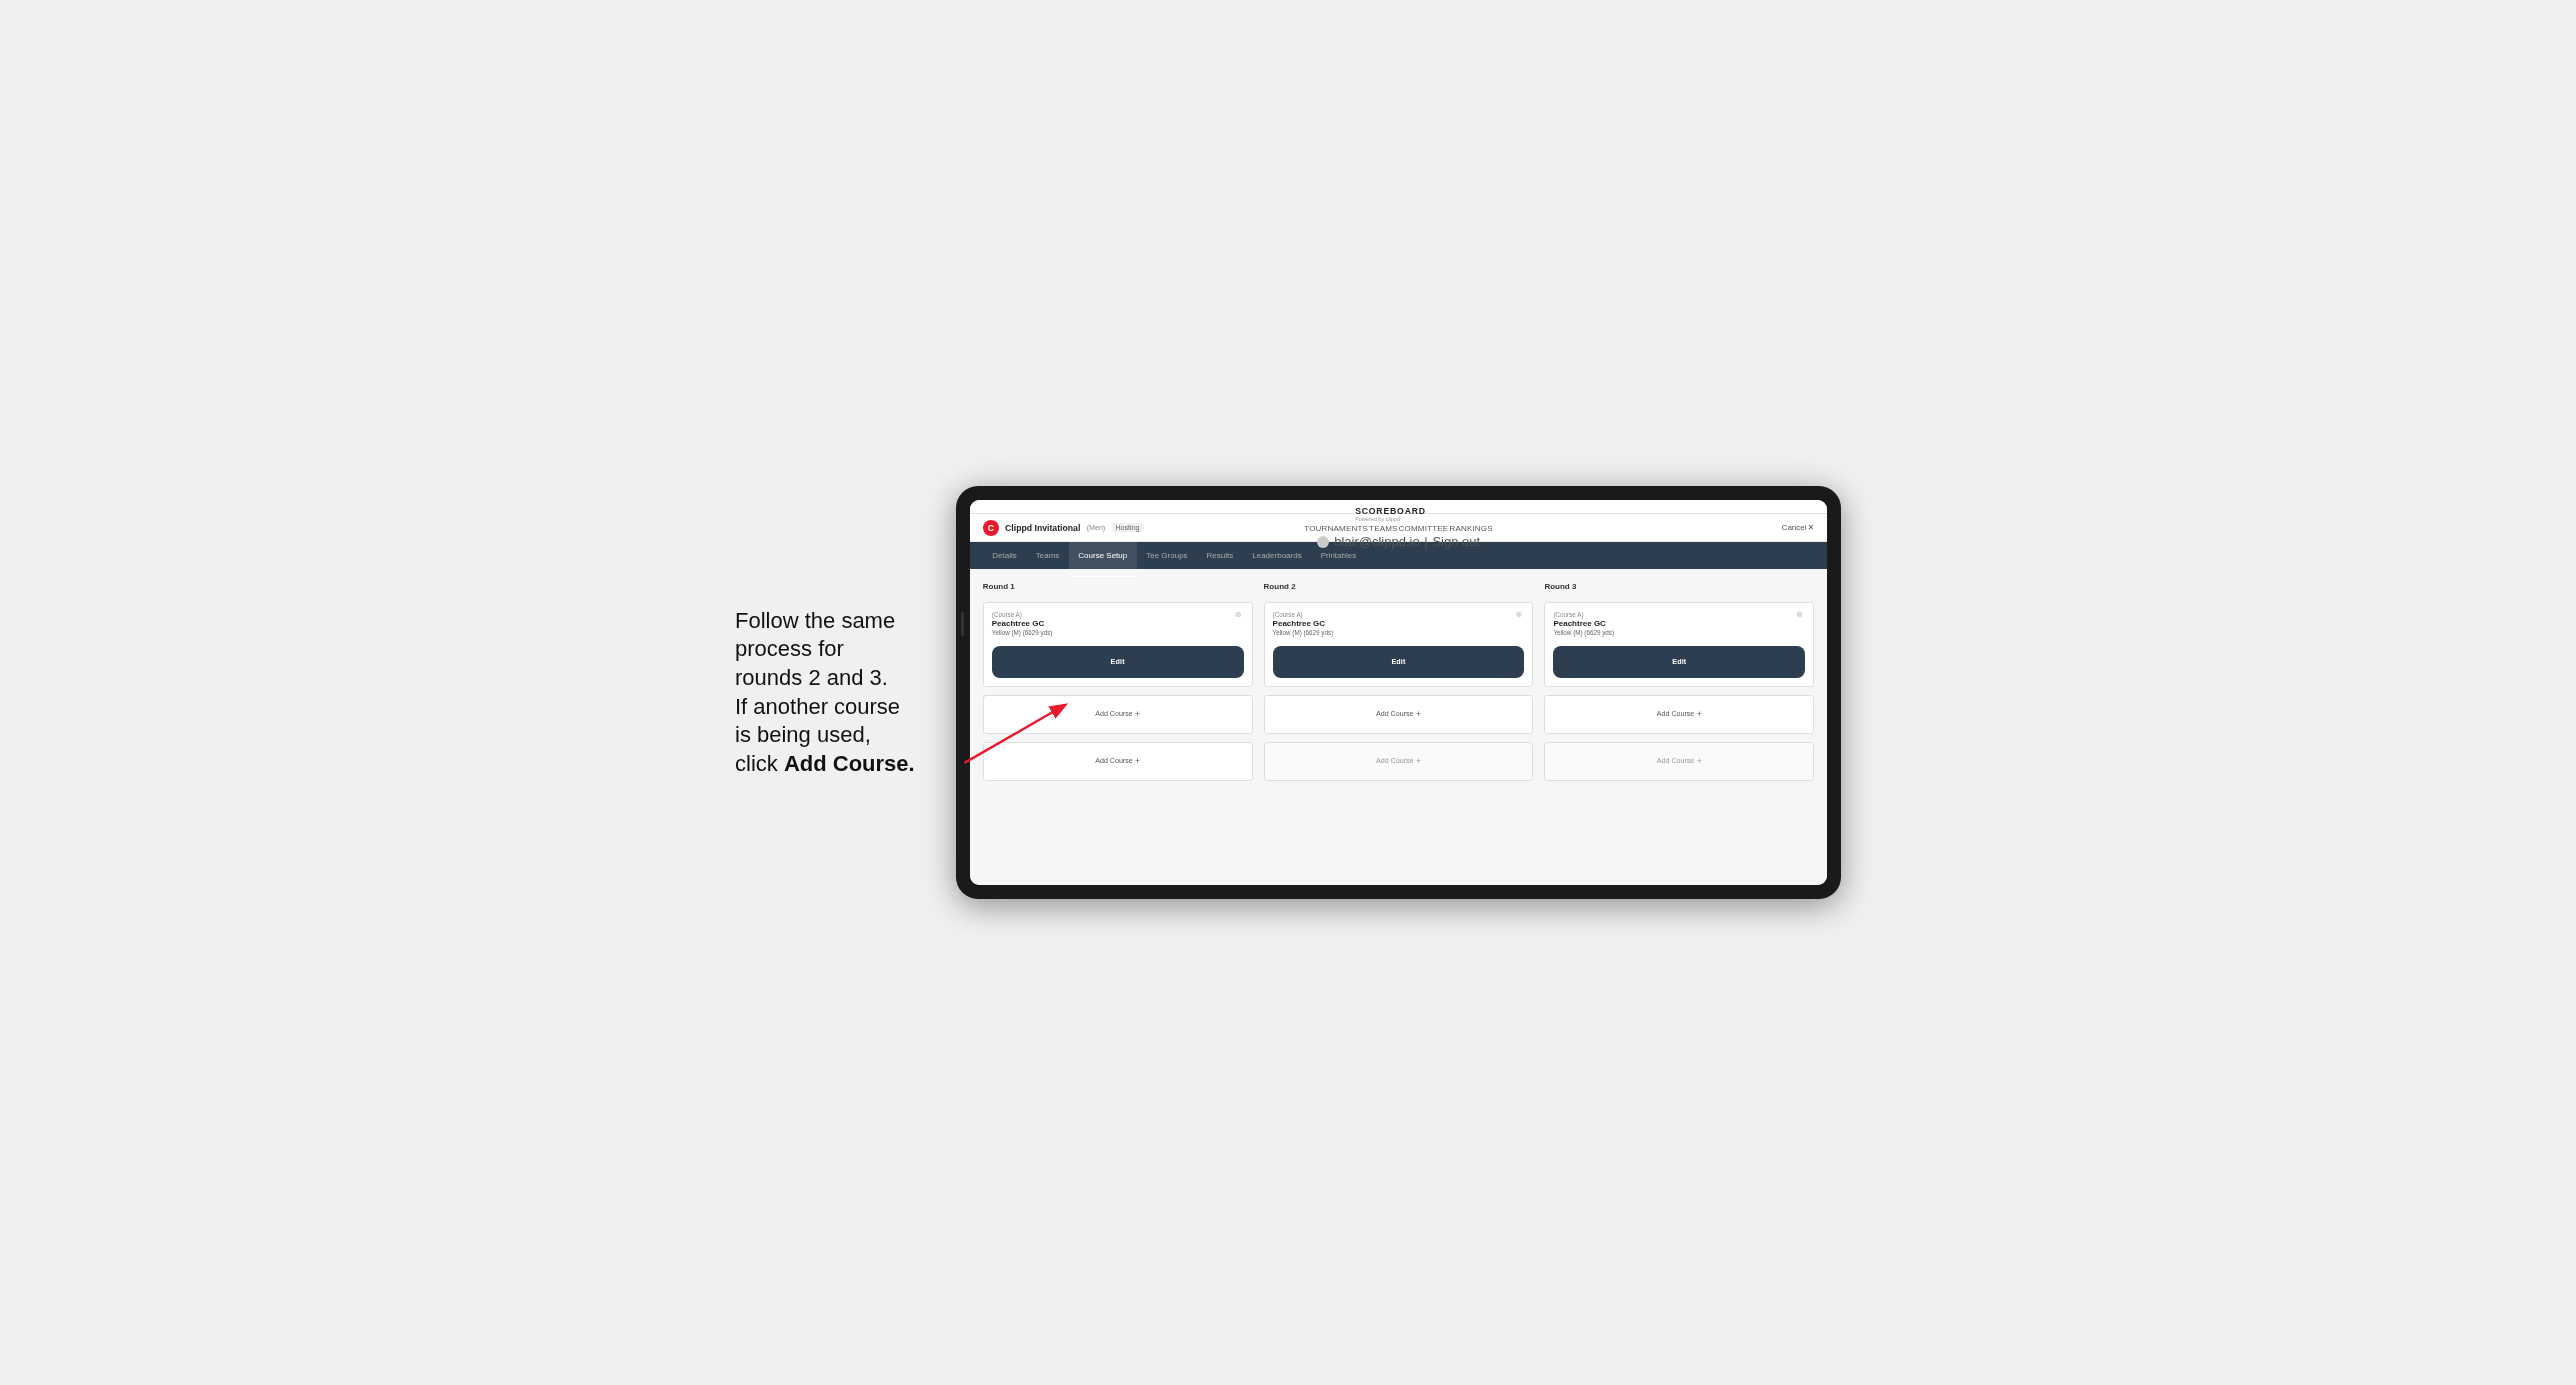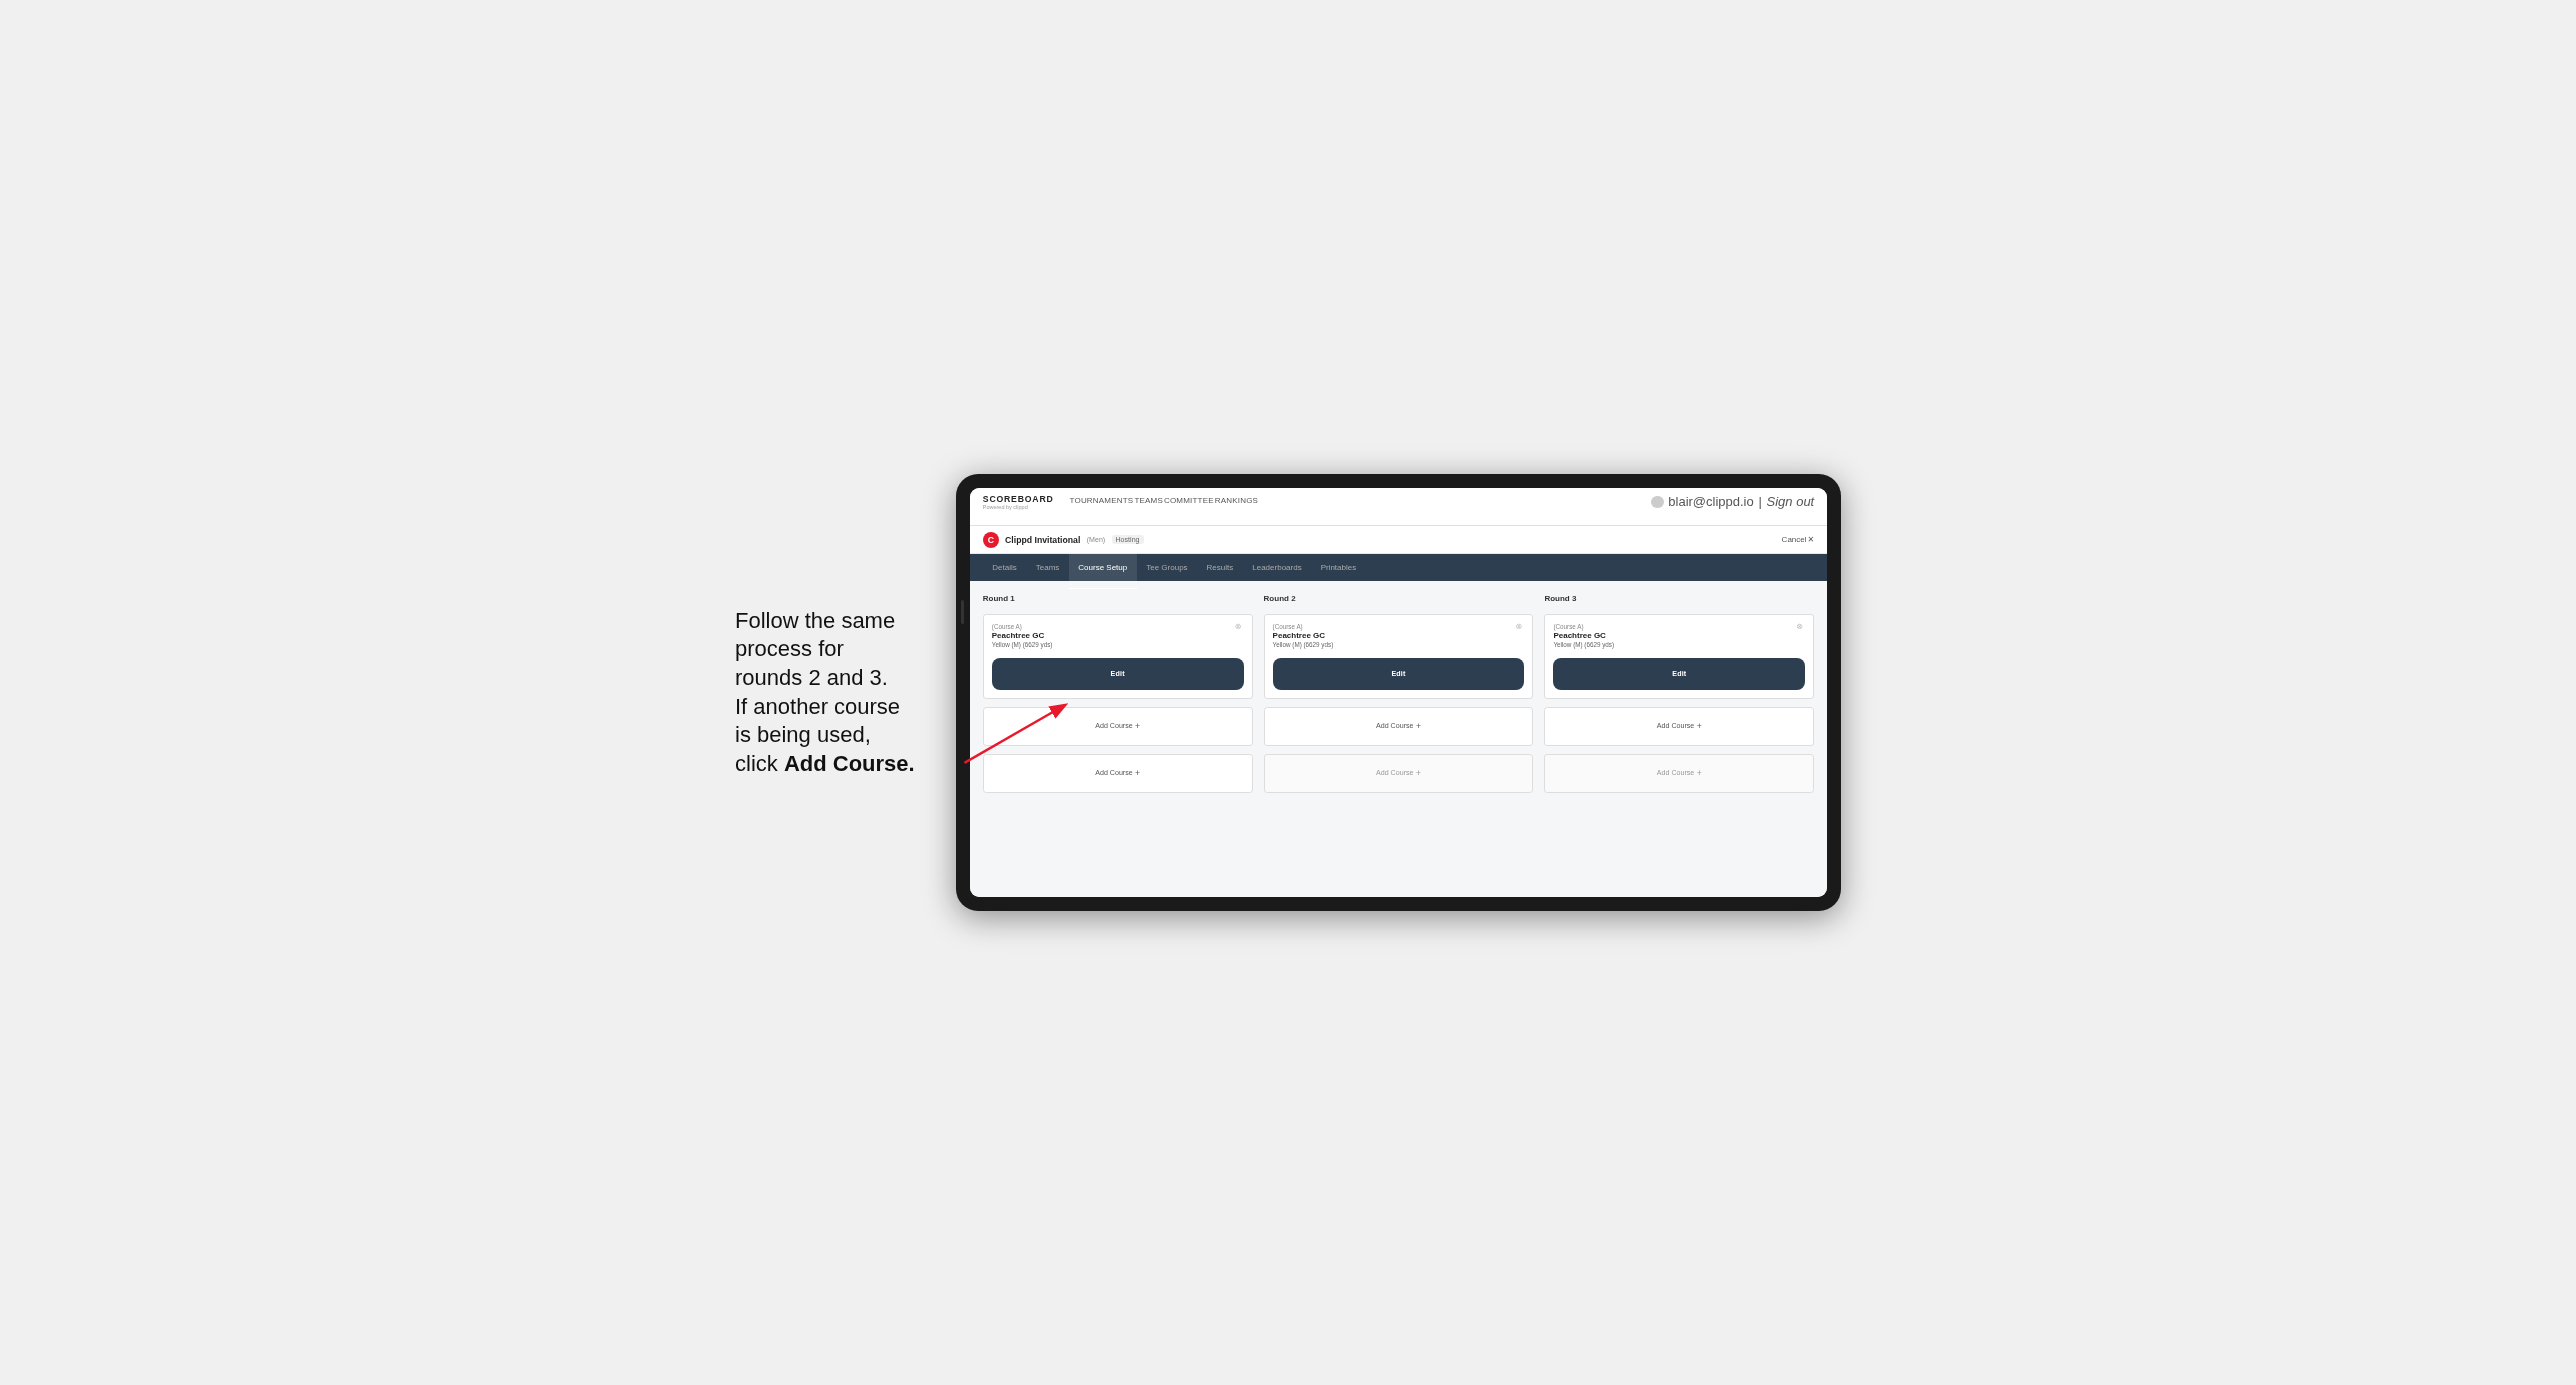--- a/index.html
+++ b/index.html
@@ -48,25 +48,26 @@
     .tablet-screen {
       background: #fff;
       border-radius: 9.5px;
       overflow: hidden;
       position: relative;
     }
 
     
     .top-nav {
       display: flex;
-      align-items: flex-start;
+      align-items: center;
       background: #fff;
       border-bottom: 0.8px solid #e0e0e0;
       padding: 6.3px 12.6px;
-      height: 38px;
+      height: 14px;
+      flex-direction: column;
     }
 
     .logo-area {
       display: flex;
       flex-direction: column;
       margin-right: 16px;
     }
 
     .logo-text {
       font-size: 8.7px;
@@ -106,21 +107,20 @@
     .user-avatar {
       width: 12.6px;
       height: 12.6px;
       background: #ccc;
       border-radius: 50%;
     }
 
     .sign-out {
       color: #555;
       cursor: pointer;
-      font-style: italic;
     }
 
     
     .breadcrumb-bar {
       display: flex;
       align-items: center;
       justify-content: space-between;
       padding: 5.5px 12.6px;
       border-bottom: 0.8px solid #e8e8e8;
       background: #fff;

